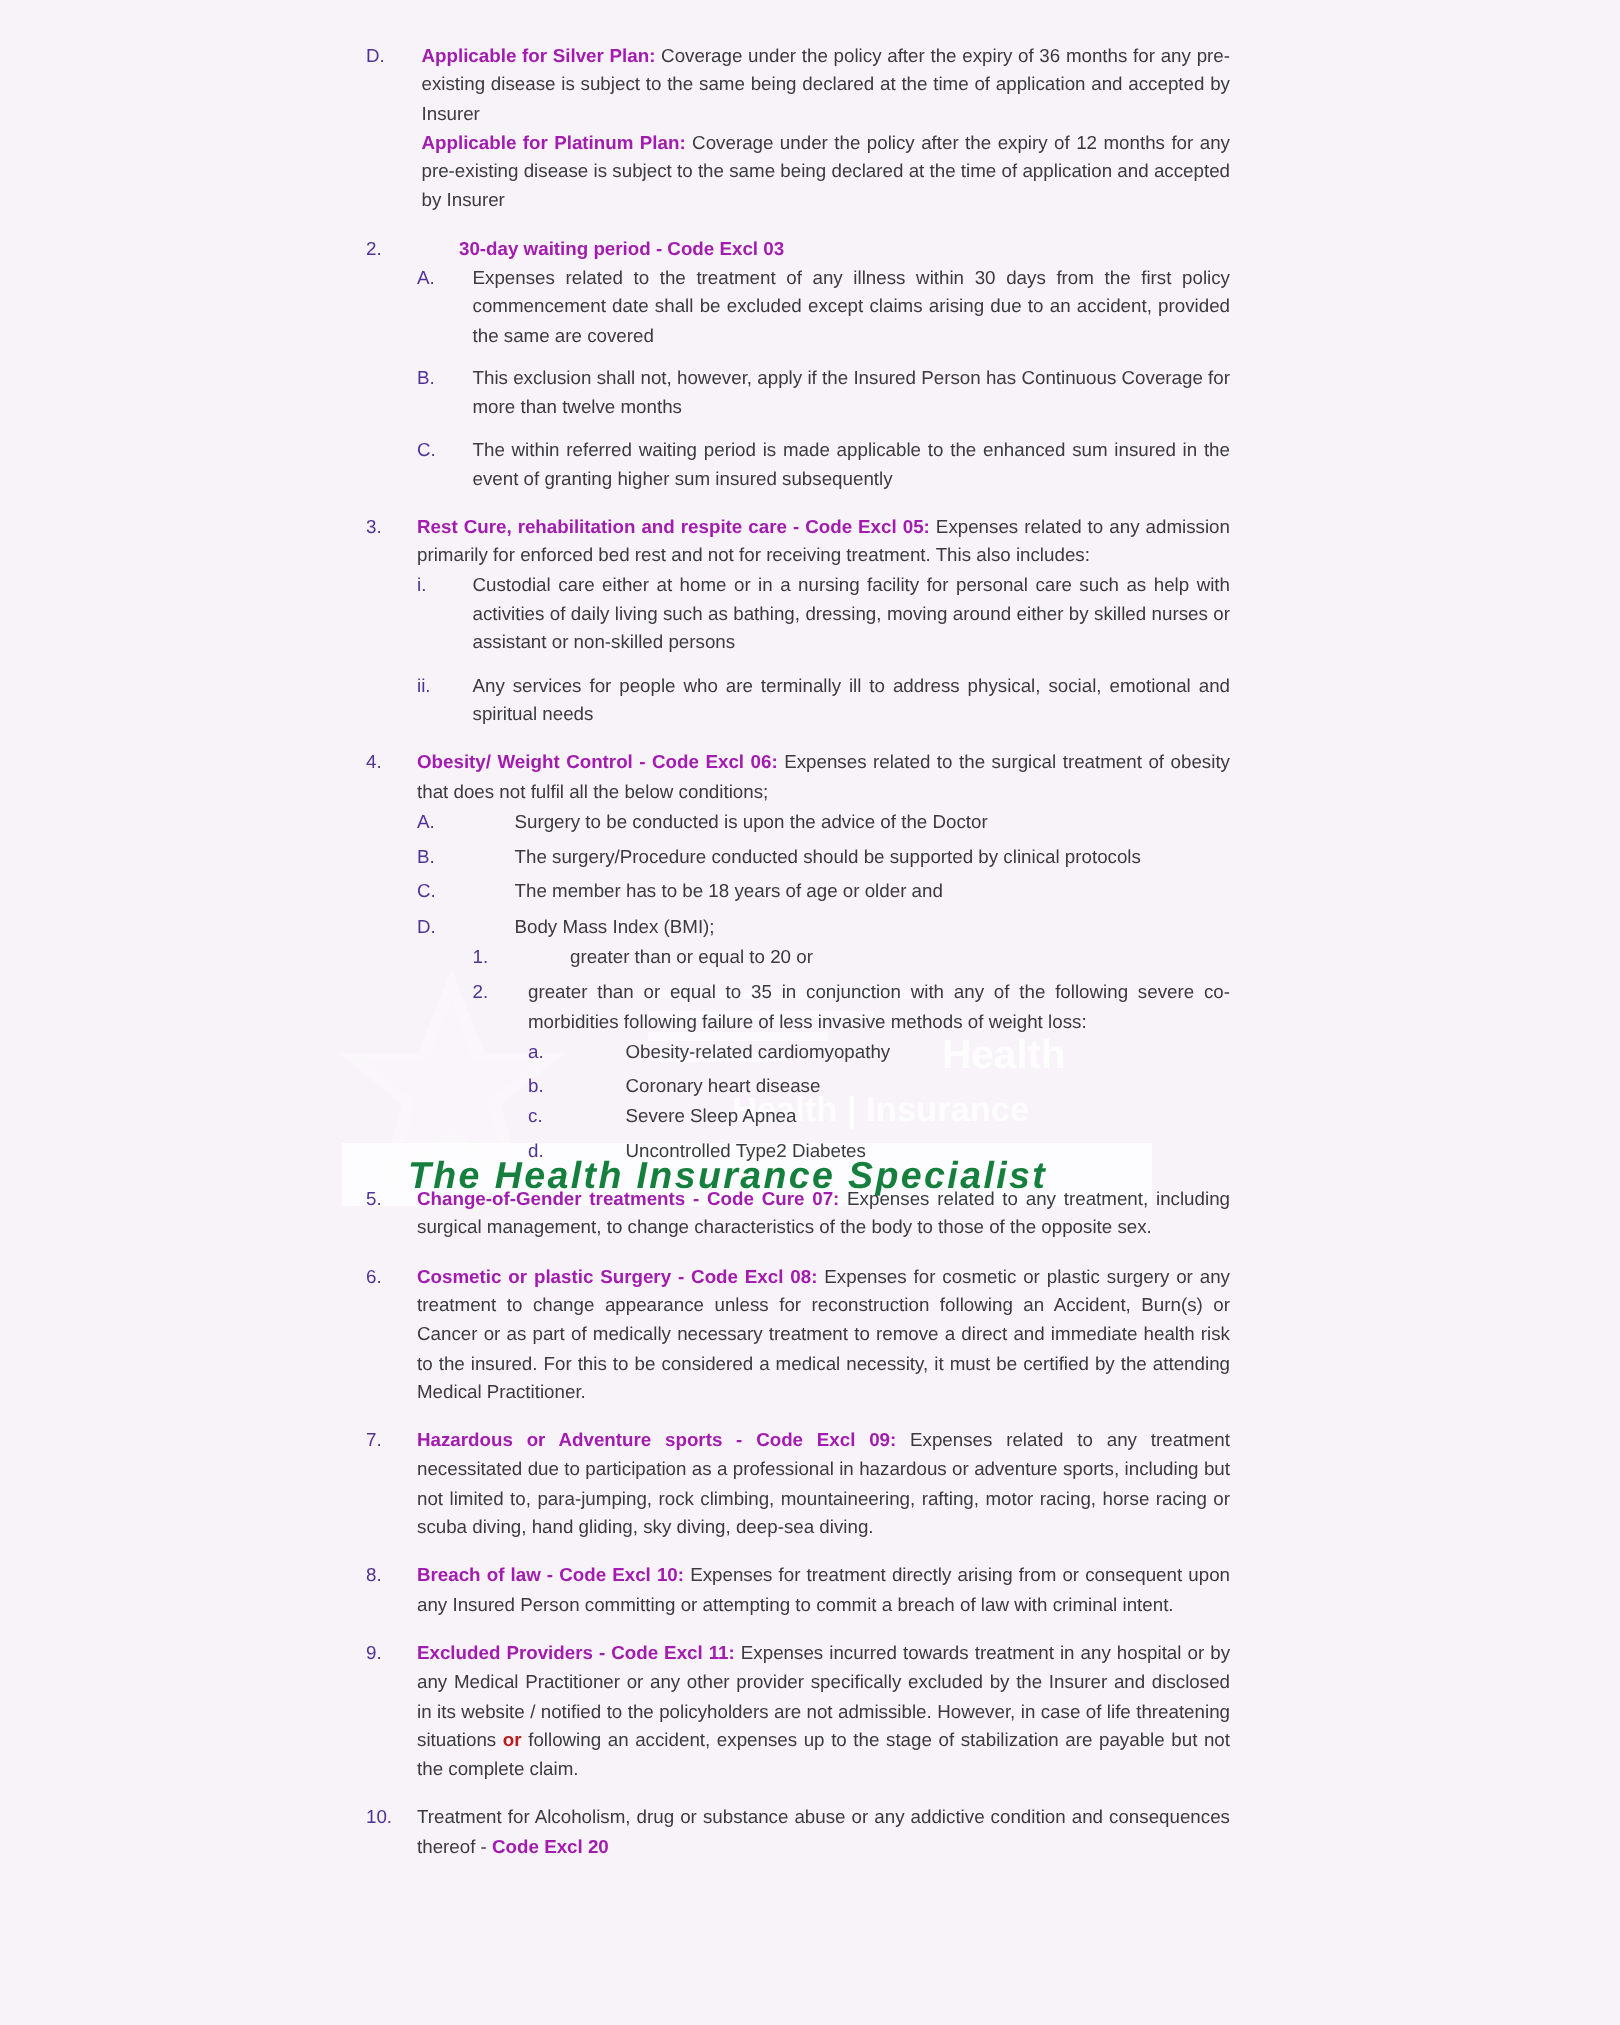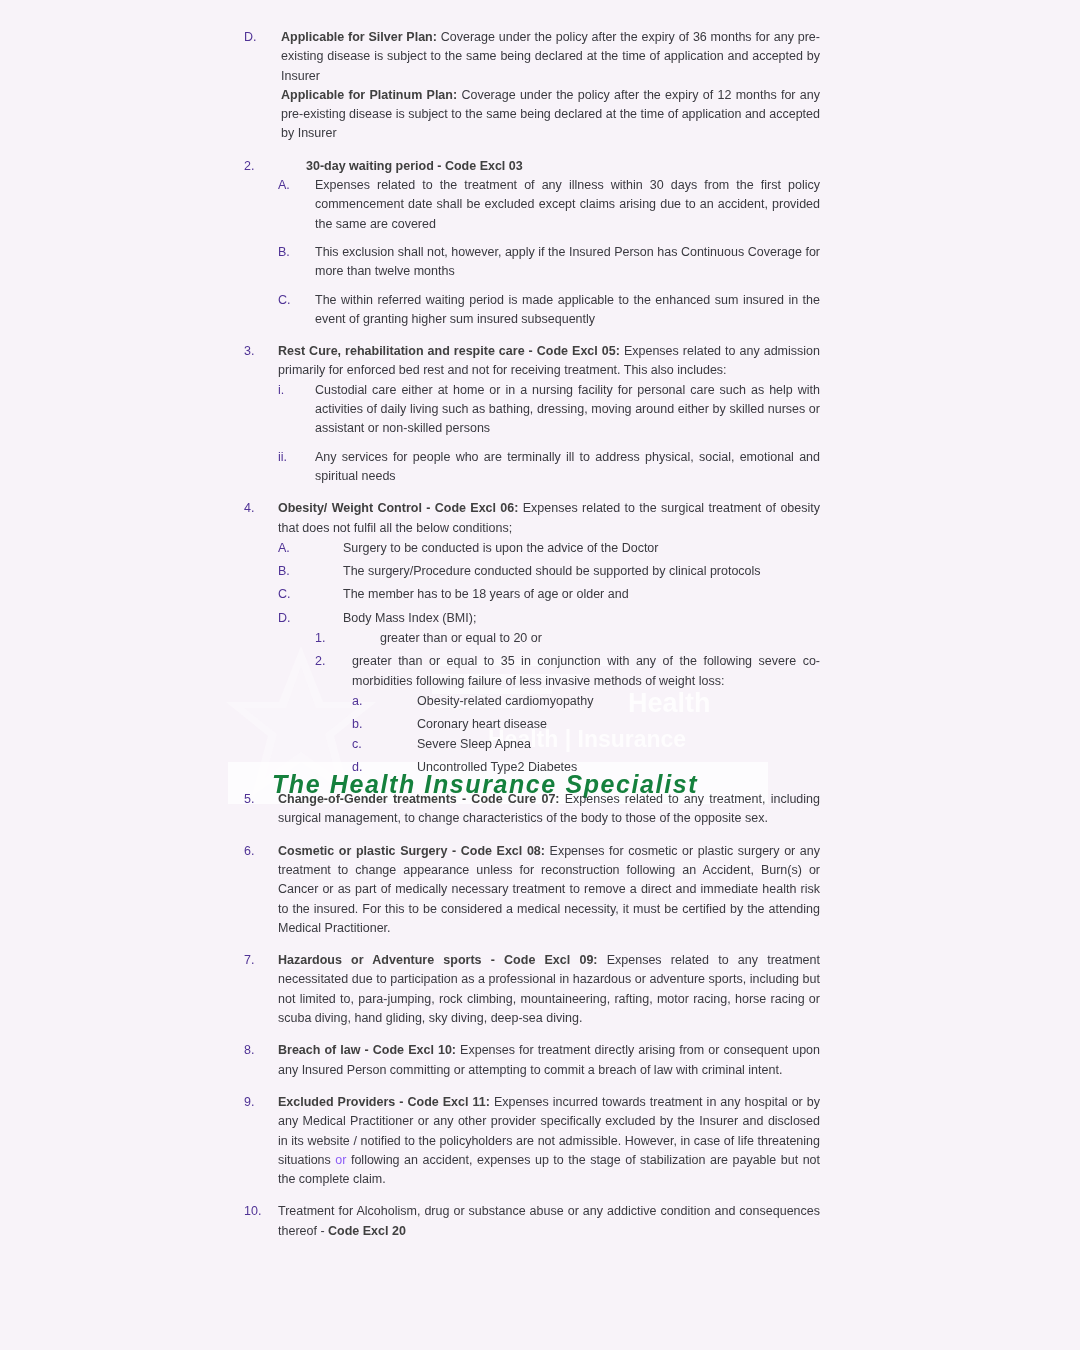--- a/index.html
+++ b/index.html
@@ -104,24 +104,24 @@
     flex: 1 1 auto;
     color: #3a3a40;
     font-size: 12.5px;
     line-height: 19.3px;
     text-align: justify;
     text-justify: inter-word;
   }
   .body.nojust { text-align: left; margin-left: 28px; }
 
   b.hl, .hl {
-    color: #404040;
+    color: #a21caf;
     font-weight: bold;
   }
-  b.plain { color: #8b5cf6; font-weight: normal; }
+  b.plain { color: #b91c1c; font-weight: bold; }
 
   
   .lvl-num   > .marker { width: 34px; }      
   .lvl-alpha > .marker { width: 37px; }      
   .lvl-roman > .marker { width: 37px; }      
   .lvl-dig   > .marker { width: 37px; }      
   .lvl-low   > .marker { width: 37px; }      
 
   .indent-a { margin-left: 34px; }           
   .indent-1 { margin-left: 71px; }           

